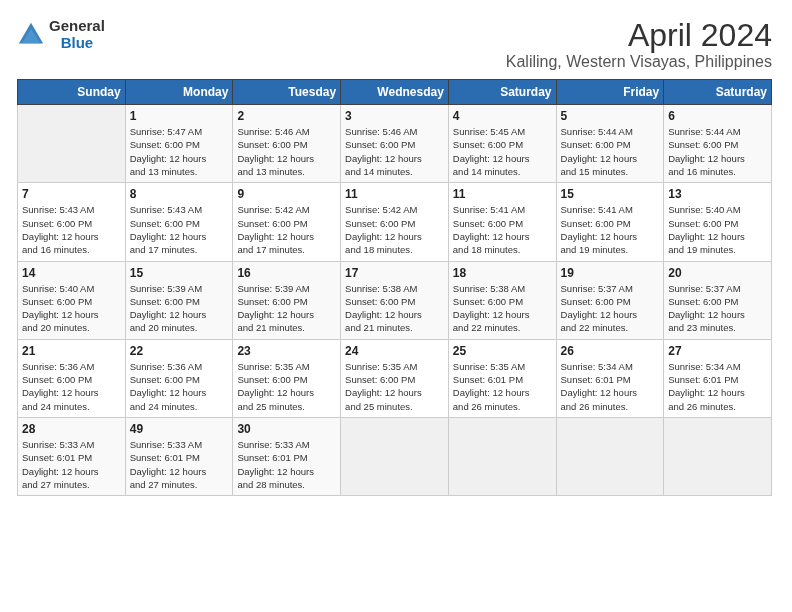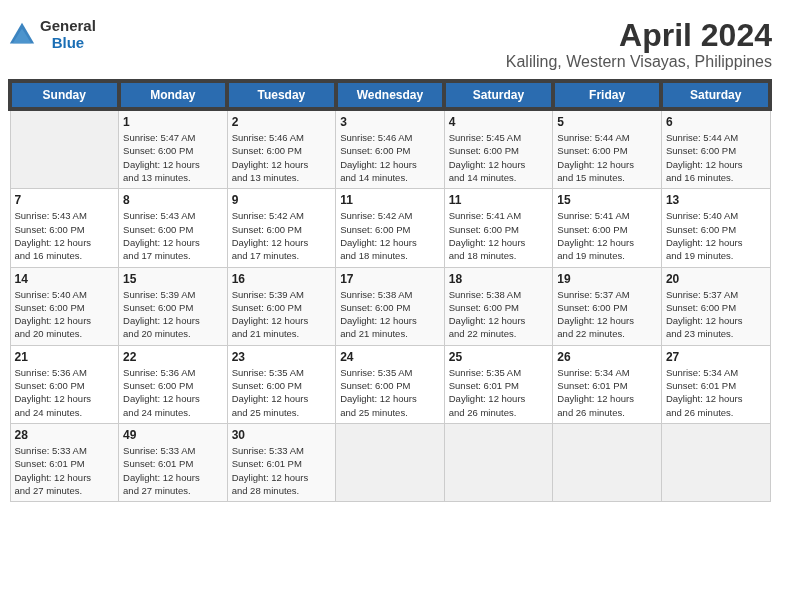--- a/index.html
+++ b/index.html
@@ -5,21 +5,21 @@
     * { margin: 0; padding: 0; box-sizing: border-box; }
     body {
       font-family: Arial, sans-serif;
       background: #fff;
       width: 792px;
       height: 612px;
       overflow: hidden;
     }
     .page {
       width: 792px;
-      padding: 18px 20px 10px 8px;
+      padding: 18px 20px 10px 17px;
     }
     .header {
       display: flex;
       align-items: flex-start;
       justify-content: space-between;
       margin-bottom: 8px;
     }
     .logo {
       display: flex;
       align-items: center;
@@ -43,41 +43,41 @@
     }
     .logo-icon {
       width: 28px;
       height: 28px;
     }
     .title-block {
       text-align: right;
     }
     .cal-title {
       font-size: 32px;
-      font-weight: bold;
+      font-weight: normal;
       color: #333;
       line-height: 1.1;
     }
     .cal-subtitle {
       font-size: 16px;
       color: #555;
     }
     table {
       width: 100%;
       border-collapse: collapse;
       font-size: 10.5px;
     }
     thead tr th {
       background: #2b6cb0;
       color: #fff;
       padding: 5px 4px;
-      text-align: center;
+      text-align: right;
       font-size: 12px;
       font-weight: bold;
-      border: 4px solid #404040;
+      border: 1px solid #404040;
     }
     tbody tr td {
       border: 1px solid #ccc;
       vertical-align: top;
       padding: 4px 4px;
       width: 14.28%;
       min-height: 68px;
     }
     .day-num {
       font-weight: bold;

